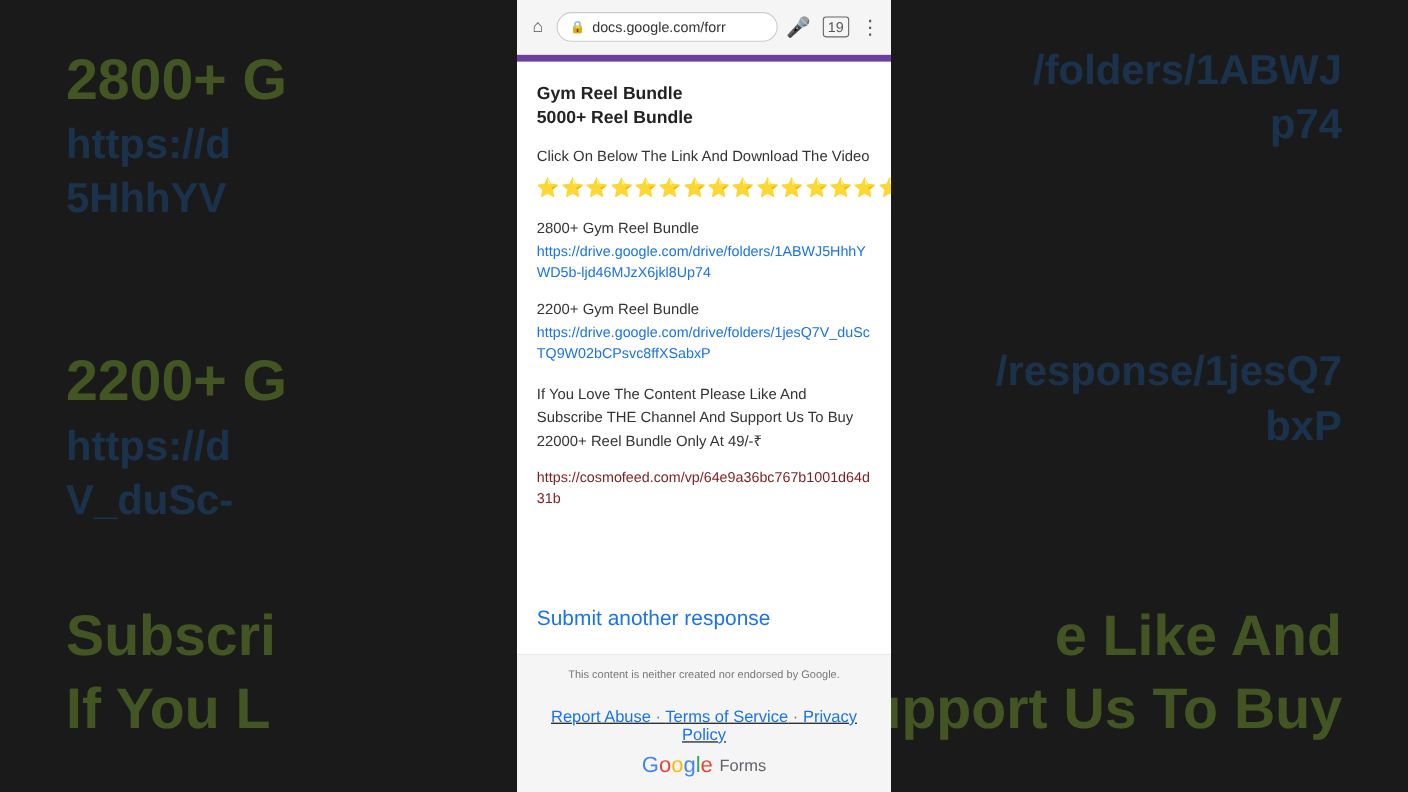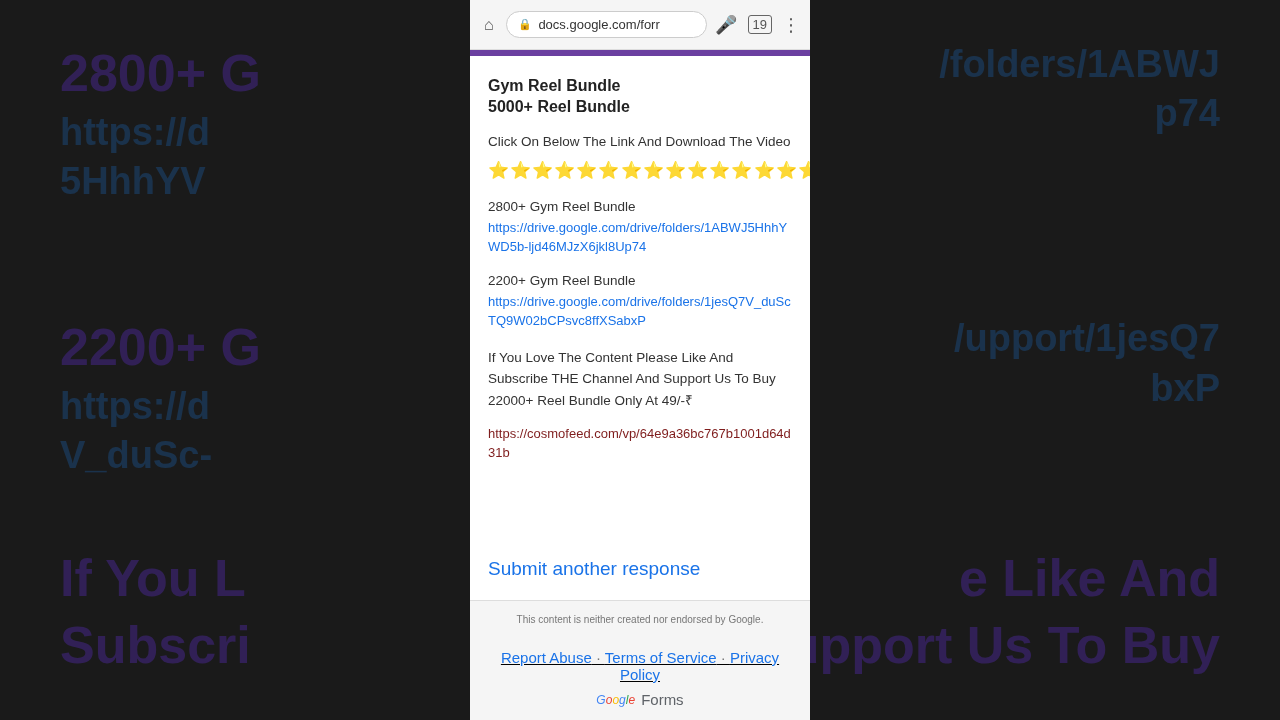--- a/index.html
+++ b/index.html
@@ -19,21 +19,21 @@
       inset: 0;
       display: flex;
       flex-direction: column;
       justify-content: space-between;
       padding: 40px 60px;
       filter: brightness(0.35);
       z-index: 0;
     }
 
     .bg-text {
-      color: #8b5cf6;
+      color: #bef264;
       font-size: 52px;
       font-weight: bold;
       line-height: 1.3;
     }
 
     
     .phone-wrapper {
       position: absolute;
       left: 50%;
       top: 0;
@@ -238,29 +238,29 @@
     </div>
   </div>
 
   <div style="display:flex; justify-content:space-between; align-items:flex-start;margin-top:44px;">
     <div>
       <div class="bg-text">2200+ G</div>
       <div class="bg-text" style="color:#4a90d9; font-size:38px;">https://d</div>
       <div class="bg-text" style="color:#4a90d9; font-size:38px;">V_duSc-</div>
     </div>
     <div style="text-align:right;">
-      <div class="bg-text" style="color:#4a90d9; font-size:38px;">/upport/1jesQ7</div>
+      <div class="bg-text" style="color:#4a90d9; font-size:38px;">/response/1jesQ7</div>
       <div class="bg-text" style="color:#4a90d9; font-size:38px;">bxP</div>
     </div>
   </div>
 
   <div style="display:flex; justify-content:space-between; align-items:flex-start;">
     <div>
+      <div class="bg-text">Subscri</div>
       <div class="bg-text">If You L</div>
-      <div class="bg-text">Subscri</div>
     </div>
     <div style="text-align:right;">
       <div class="bg-text">e Like And</div>
       <div class="bg-text">upport Us To Buy</div>
     </div>
   </div>
 
 </div>
 
 <div class="phone-wrapper">
@@ -301,20 +301,20 @@
     <a class="submit-another" href="#">Submit another response</a>
 
   </div>
 
   <div class="footer">
     <div class="footer-disclaimer">This content is neither created nor endorsed by Google.</div>
     <div class="footer-links">
       <a href="#">Report Abuse</a><span> · </span><a href="#">Terms of Service</a><span> · </span><a href="#">Privacy Policy</a>
     </div>
     <div class="google-forms-logo">
-      <span style="font-size:12px; font-family: Arial, sans-serif; font-weight: 500; color: #4285F4; font-style: italic;">
+      <span style="font-size:20px; font-family: Arial, sans-serif; font-weight: 500; color: #4285F4;">
         <span style="color:#4285F4;">G</span><span style="color:#ea4335;">o</span><span style="color:#fbbc05;">o</span><span style="color:#4285F4;">g</span><span style="color:#34a853;">l</span><span style="color:#ea4335;">e</span>
       </span>
       <span style="color:#5f6368; font-size:15px;">Forms</span>
     </div>
   </div>
 
 </div>
 
 </body></html>

